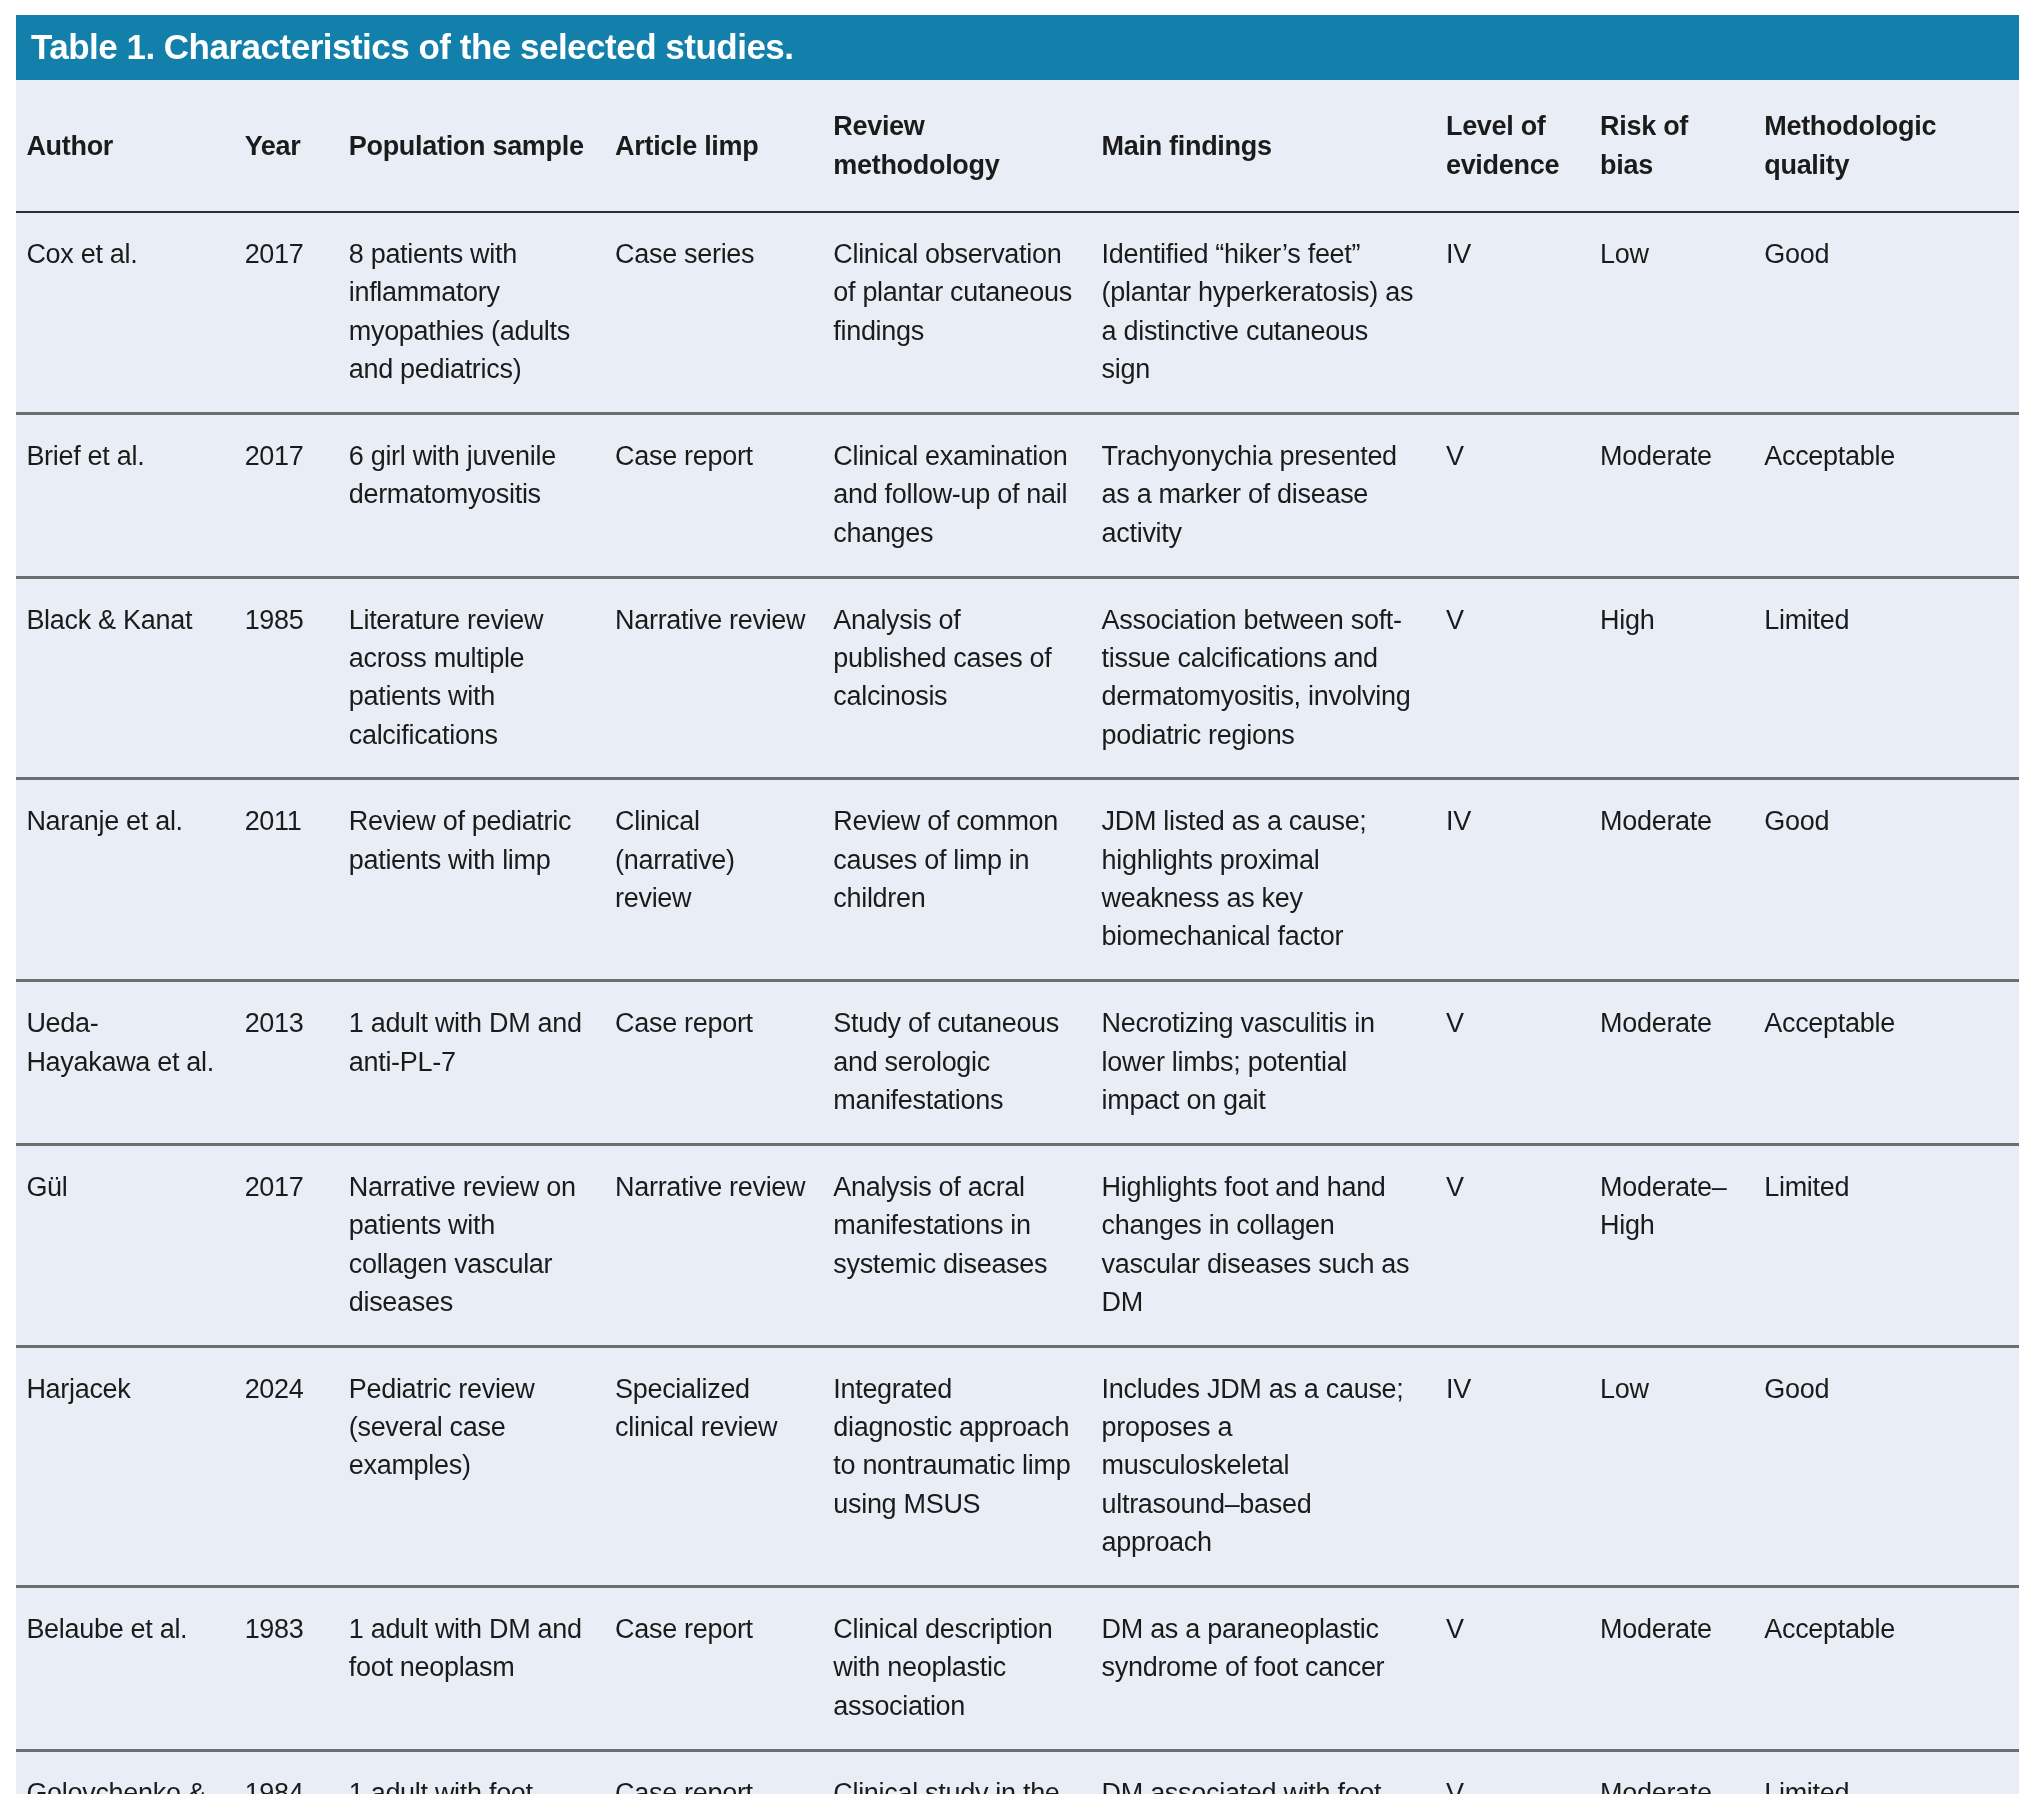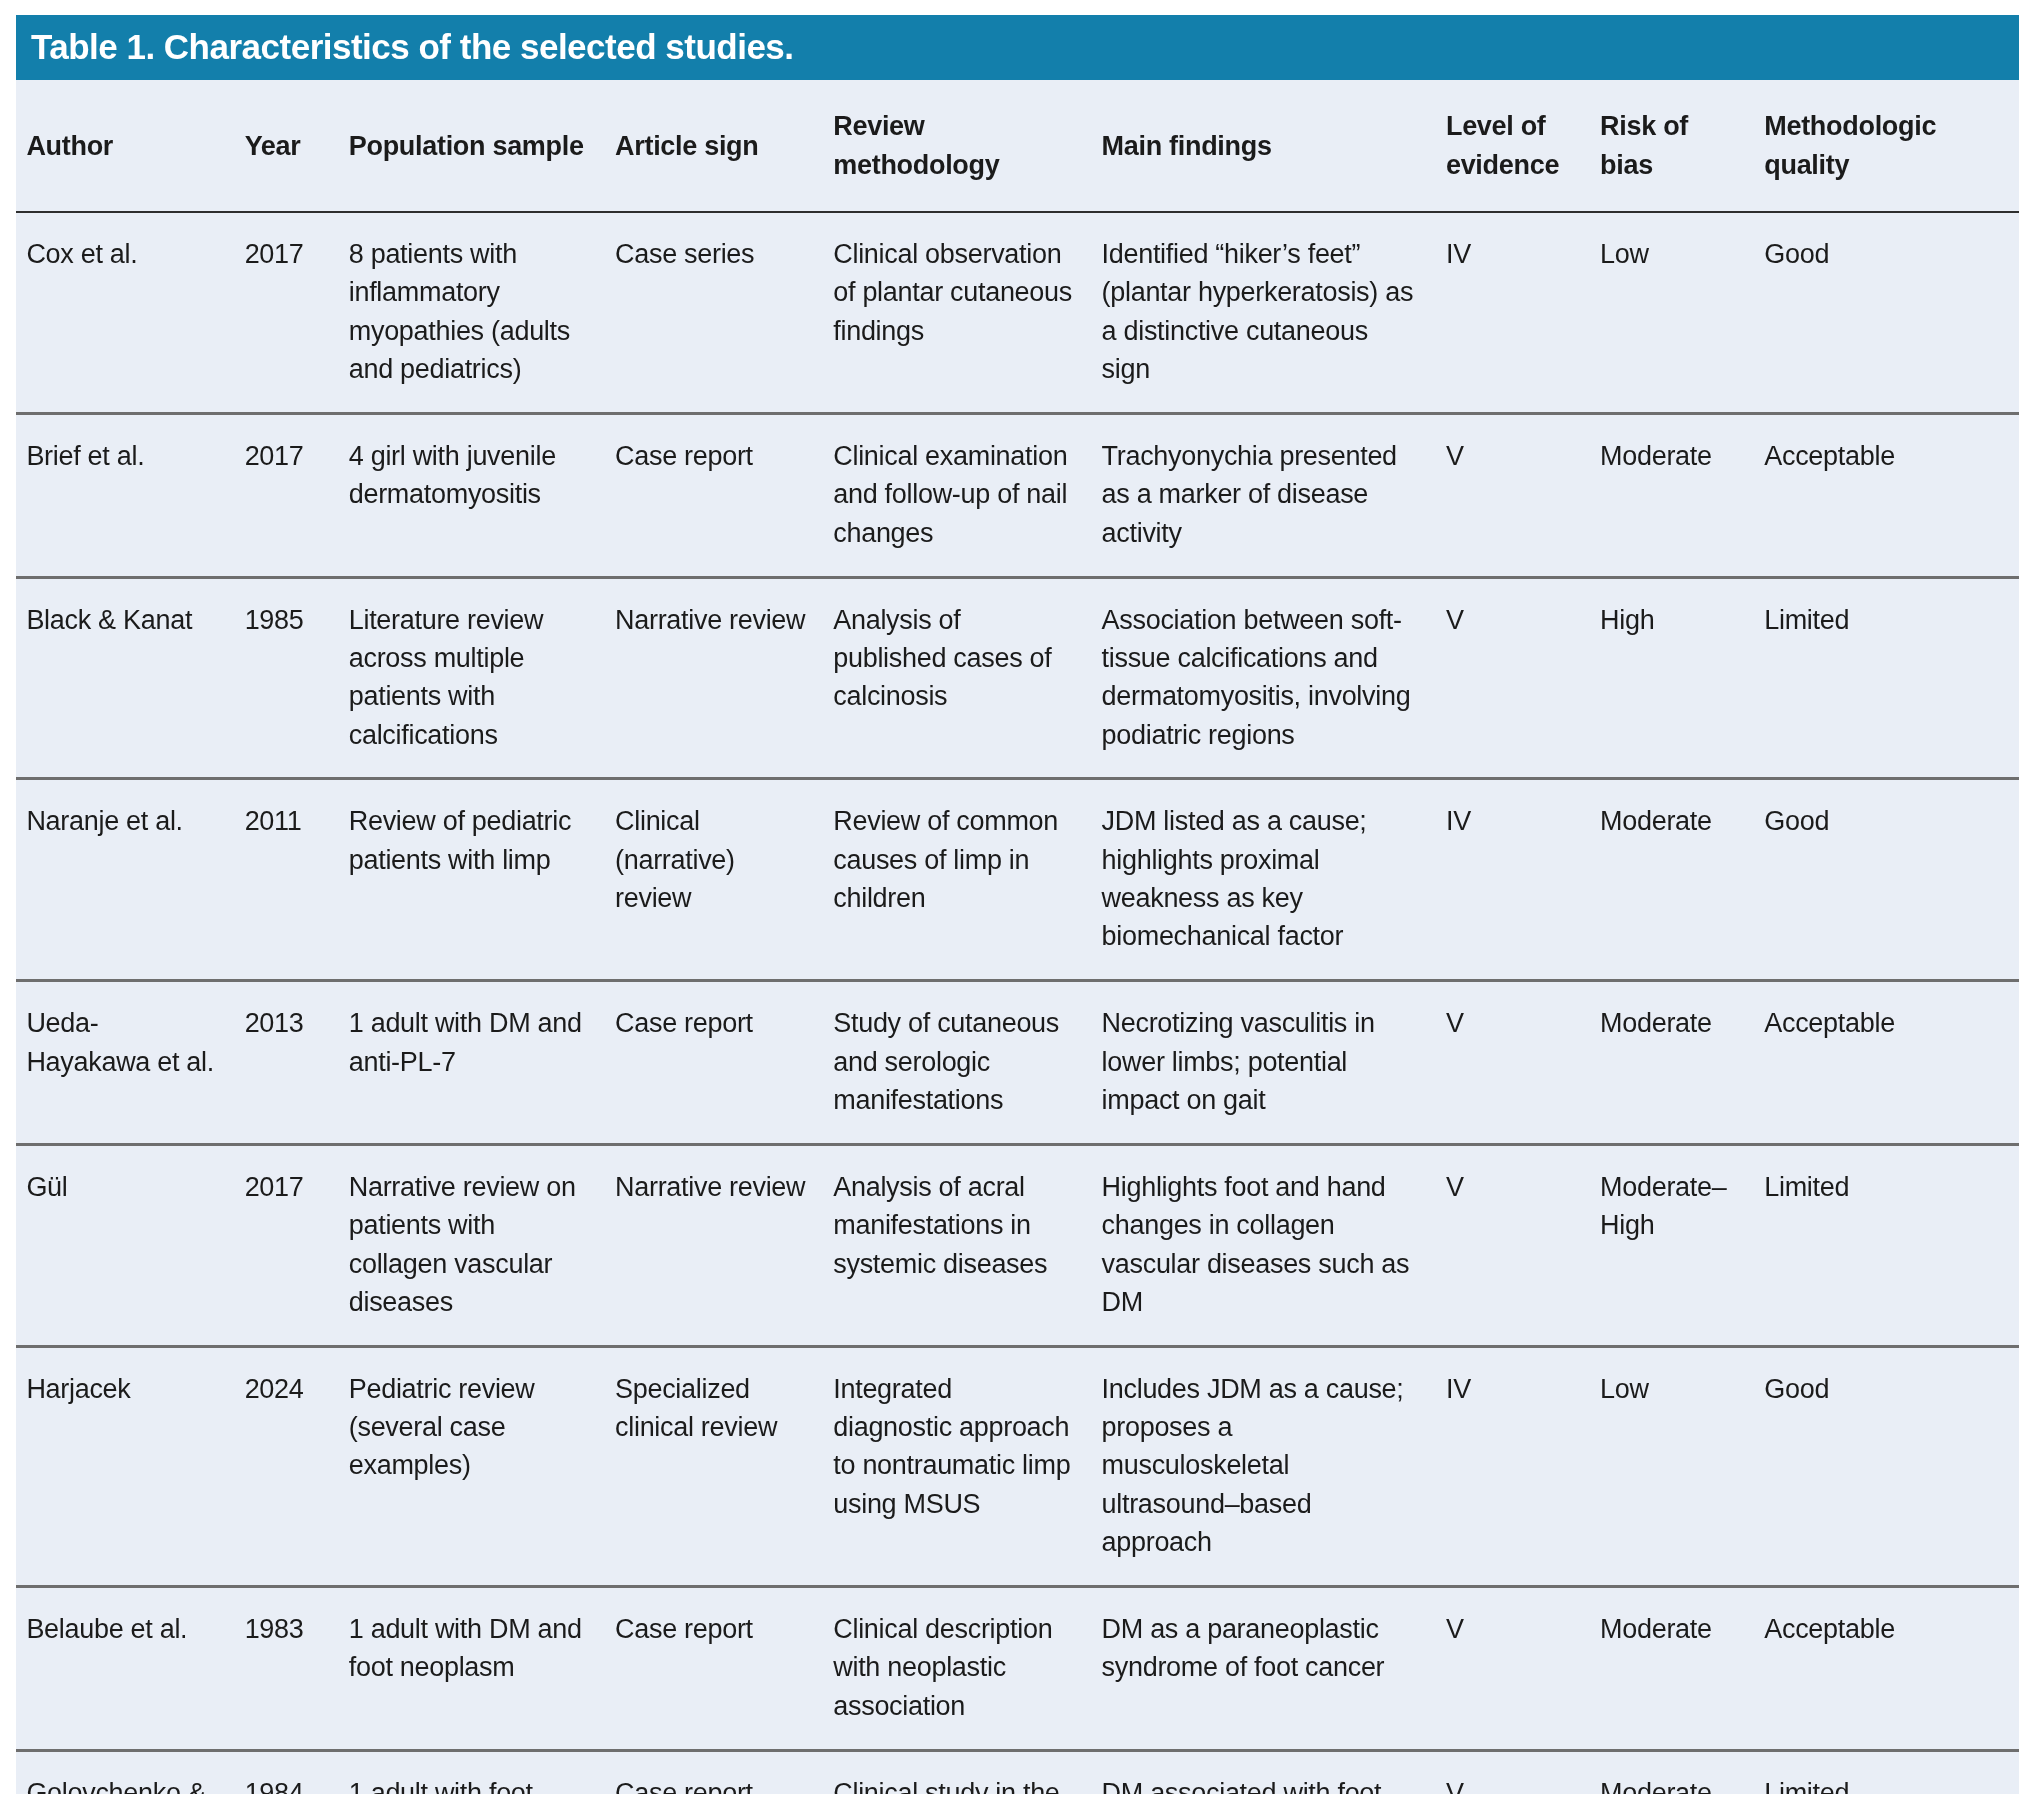--- a/index.html
+++ b/index.html
@@ -76,21 +76,21 @@
       <col style="width:17.2%">
       <col style="width:7.7%">
       <col style="width:8.2%">
       <col style="width:12.7%">
     </colgroup>
     <thead>
       <tr>
         <th>Author</th>
         <th>Year</th>
         <th>Population sample</th>
-        <th>Article sign</th>
+        <th>Article limp</th>
         <th>Review methodology</th>
         <th>Main findings</th>
         <th>Level of evidence</th>
         <th>Risk of bias</th>
         <th>Methodologic quality</th>
       </tr>
     </thead>
     <tbody>
       <tr>
         <td>Cox et al.</td>
@@ -99,21 +99,21 @@
         <td>Case series</td>
         <td>Clinical observation of plantar cutaneous findings</td>
         <td>Identified “hiker’s feet” (plantar hyperkeratosis) as a distinctive cutaneous sign</td>
         <td>IV</td>
         <td>Low</td>
         <td>Good</td>
       </tr>
       <tr>
         <td>Brief et al.</td>
         <td>2017</td>
-        <td>4 girl with juvenile dermatomyositis</td>
+        <td>6 girl with juvenile dermatomyositis</td>
         <td>Case report</td>
         <td>Clinical examination and follow-up of nail changes</td>
         <td>Trachyonychia presented as a marker of disease activity</td>
         <td>V</td>
         <td>Moderate</td>
         <td>Acceptable</td>
       </tr>
       <tr>
         <td>Black &amp; Kanat</td>
         <td>1985</td>

